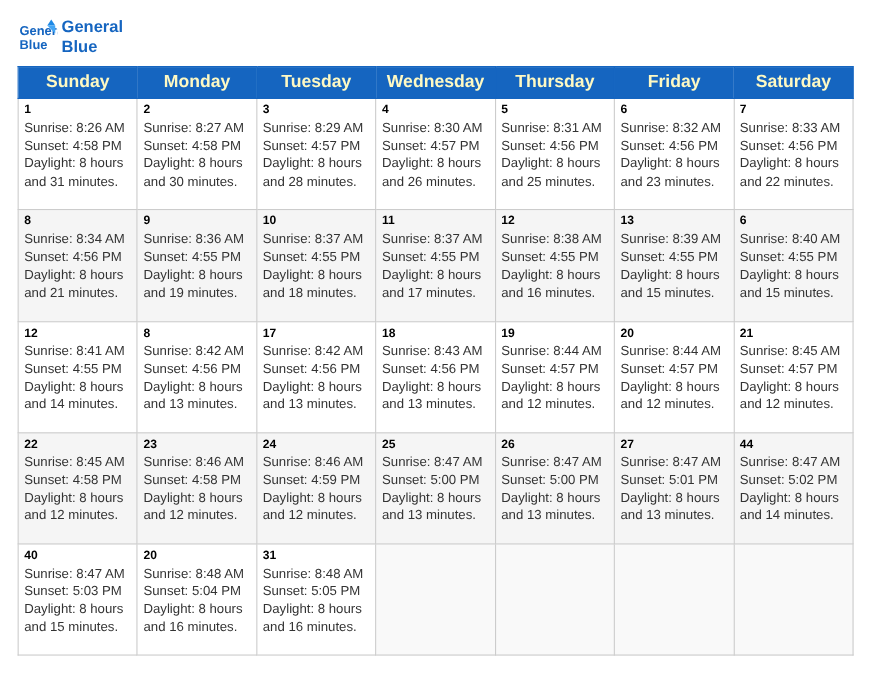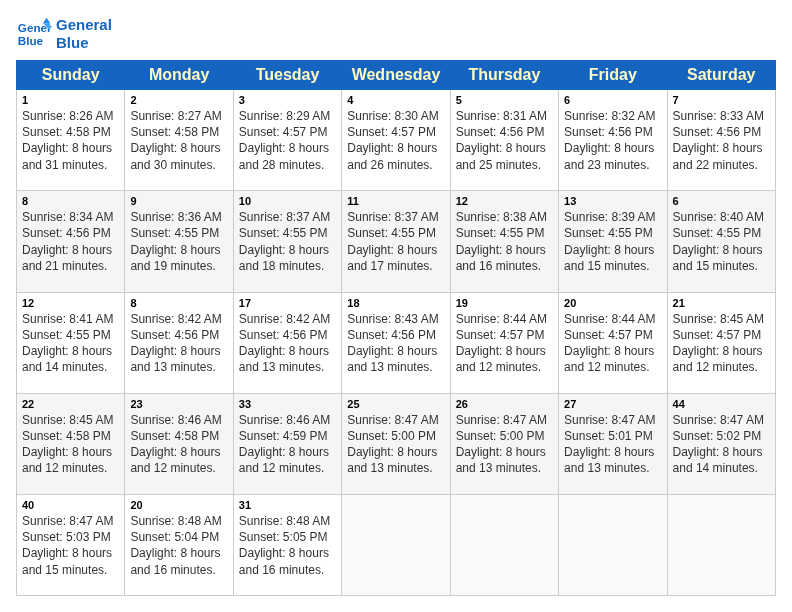--- a/index.html
+++ b/index.html
@@ -220,21 +220,21 @@
         <tr>
           <td>
         <span class="day-num">22</span>
         <div class="day-info">Sunrise: 8:45 AM<br>Sunset: 4:58 PM<br>Daylight: 8 hours<br>and 12 minutes.</div>
       </td>
           <td>
         <span class="day-num">23</span>
         <div class="day-info">Sunrise: 8:46 AM<br>Sunset: 4:58 PM<br>Daylight: 8 hours<br>and 12 minutes.</div>
       </td>
           <td>
-        <span class="day-num">33</span>
+        <span class="day-num">24</span>
         <div class="day-info">Sunrise: 8:46 AM<br>Sunset: 4:59 PM<br>Daylight: 8 hours<br>and 12 minutes.</div>
       </td>
           <td>
         <span class="day-num">25</span>
         <div class="day-info">Sunrise: 8:47 AM<br>Sunset: 5:00 PM<br>Daylight: 8 hours<br>and 13 minutes.</div>
       </td>
           <td>
         <span class="day-num">26</span>
         <div class="day-info">Sunrise: 8:47 AM<br>Sunset: 5:00 PM<br>Daylight: 8 hours<br>and 13 minutes.</div>
       </td>

